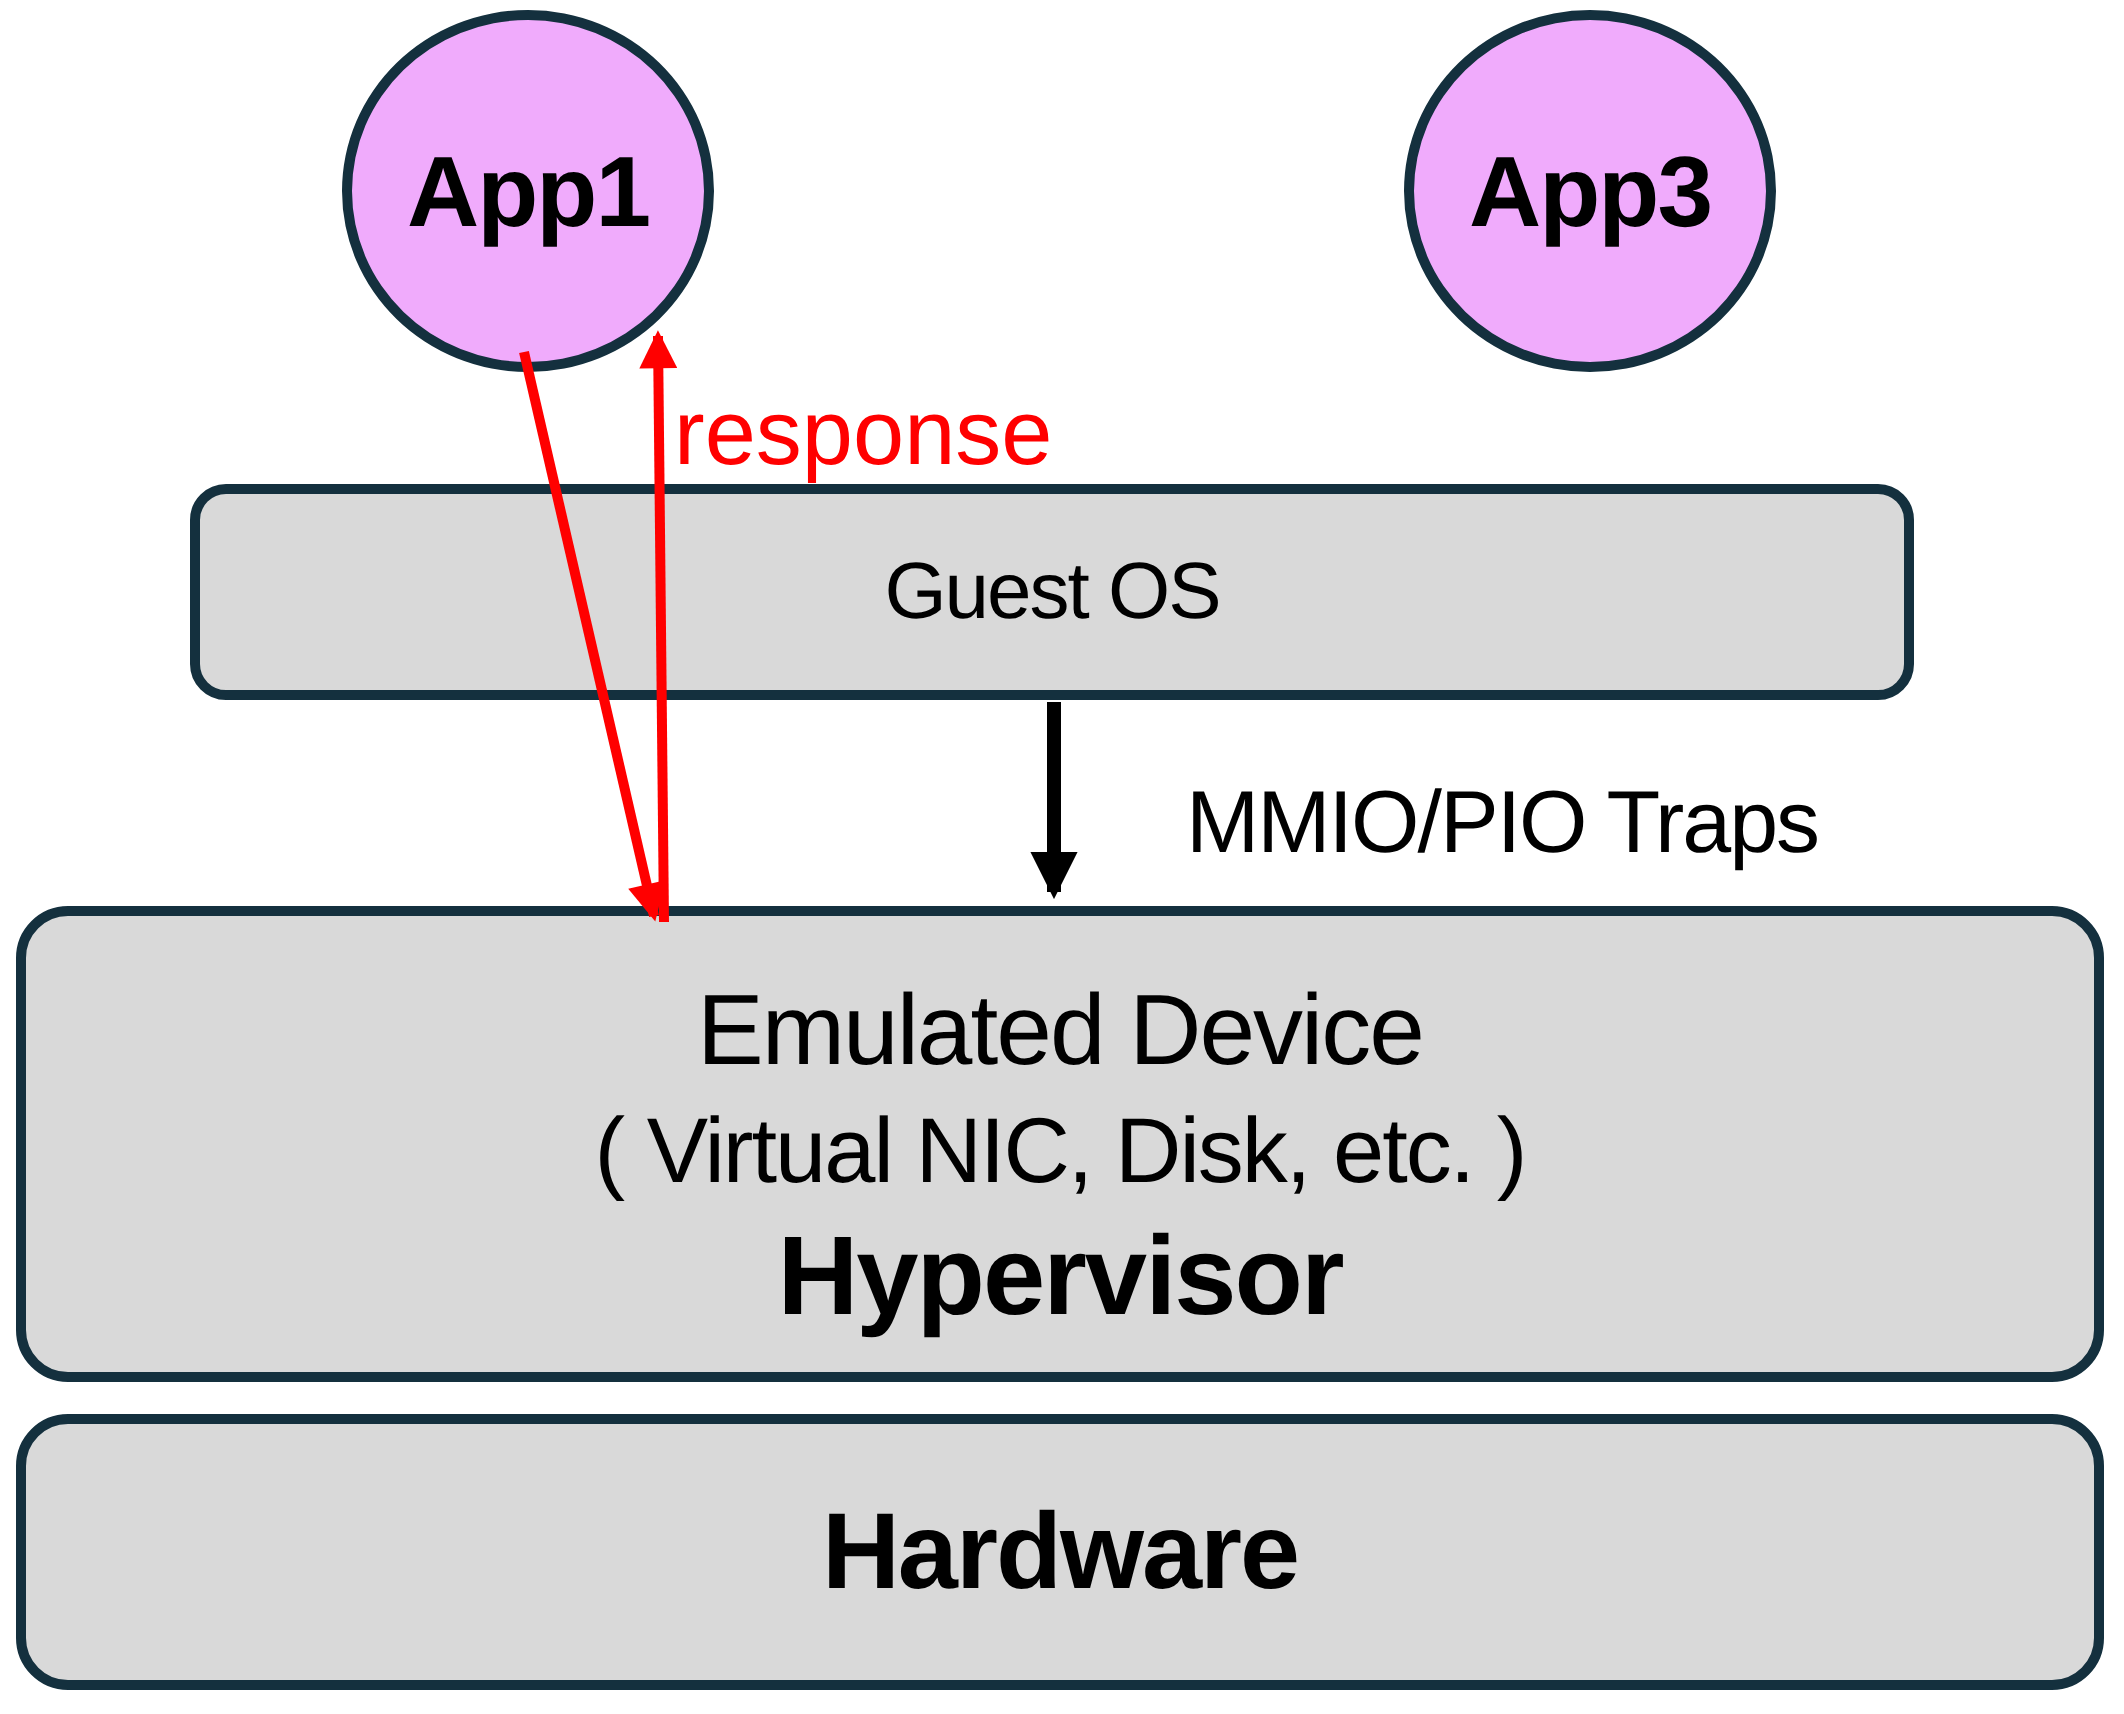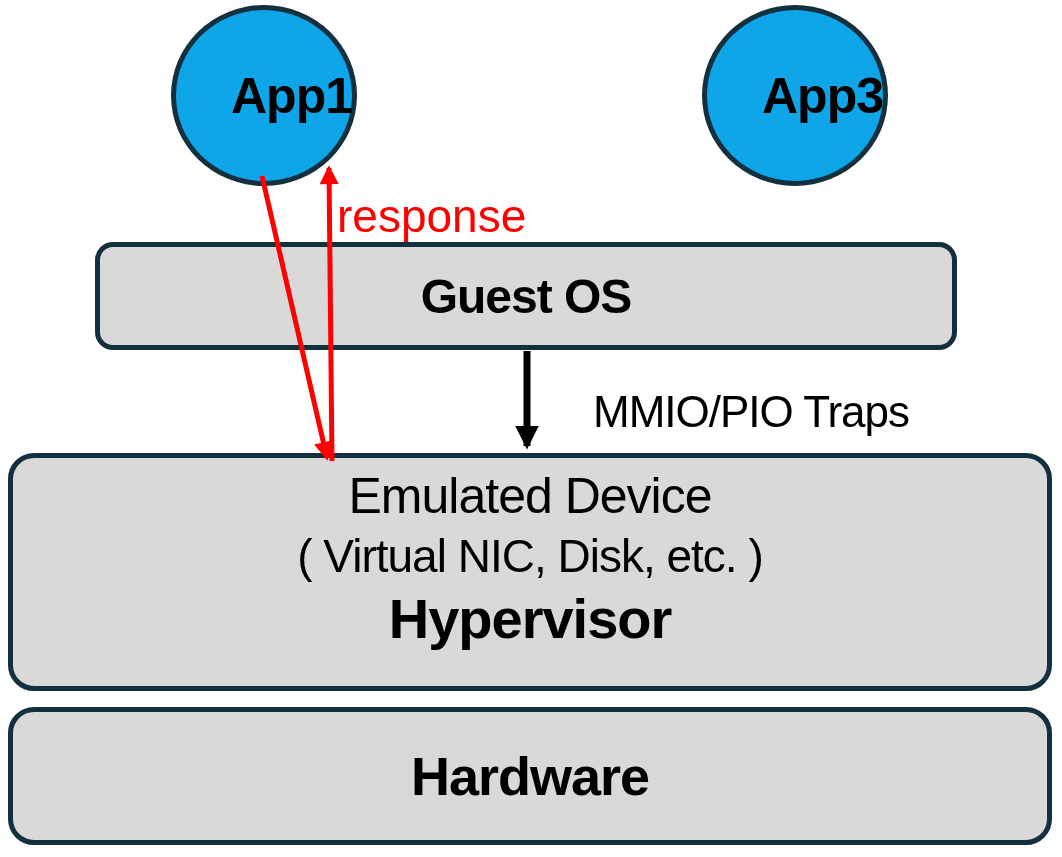--- a/index.html
+++ b/index.html
@@ -22,24 +22,24 @@
   }
 
   
   .app-circle {
     position: absolute;
     top: 5px;
     width: 186px;
     height: 181px;
     border: 5px solid var(--box-border);
     border-radius: 50%;
-    background: #0ea5e9;
+    background: #f0abfc;
     display: flex;
     align-items: center;
-    justify-content: flex-end;
+    justify-content: center;
     z-index: 2;
   }
   .app-circle.app1 { left: 171px; }
   .app-circle.app2 { left: 442px; }
   .app-circle.app3 { left: 702px; }
   .app-circle span {
     font-size: 50px;
     font-weight: 700;
     letter-spacing: -1px;
   }
@@ -51,28 +51,28 @@
     border: 5px solid var(--box-border);
     z-index: 1;
   }
   .box.guest-os {
     left: 95px; top: 242px;
     width: 862px; height: 108px;
     border-radius: 18px;
     display: flex; align-items: center; justify-content: center;
   }
   .box.guest-os span {
-    font-size: 48px; font-weight: 700; letter-spacing: -1px;
+    font-size: 40px; font-weight: 400; letter-spacing: -1px;
   }
   .box.hypervisor {
     left: 8px; top: 453px;
     width: 1044px; height: 238px;
     border-radius: 26px;
     text-align: center;
-    padding-top: 8px;
+    padding-top: 27px;
   }
   .emu-title   { font-size: 50px; font-weight: 400; line-height: 60px; letter-spacing: -1px; }
   .emu-sub     { font-size: 46px; font-weight: 400; line-height: 60px; letter-spacing: -1px; }
   .hyp-label   { font-size: 56px; font-weight: 700; line-height: 66px; letter-spacing: -1px; }
   .box.hardware {
     left: 8px; top: 707px;
     width: 1044px; height: 138px;
     border-radius: 26px;
     display: flex; align-items: center; justify-content: center;
   }

